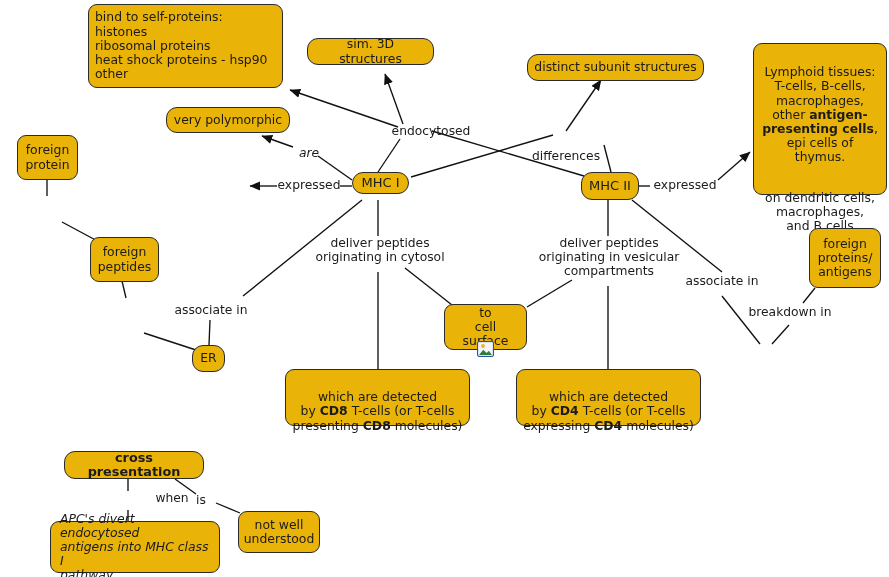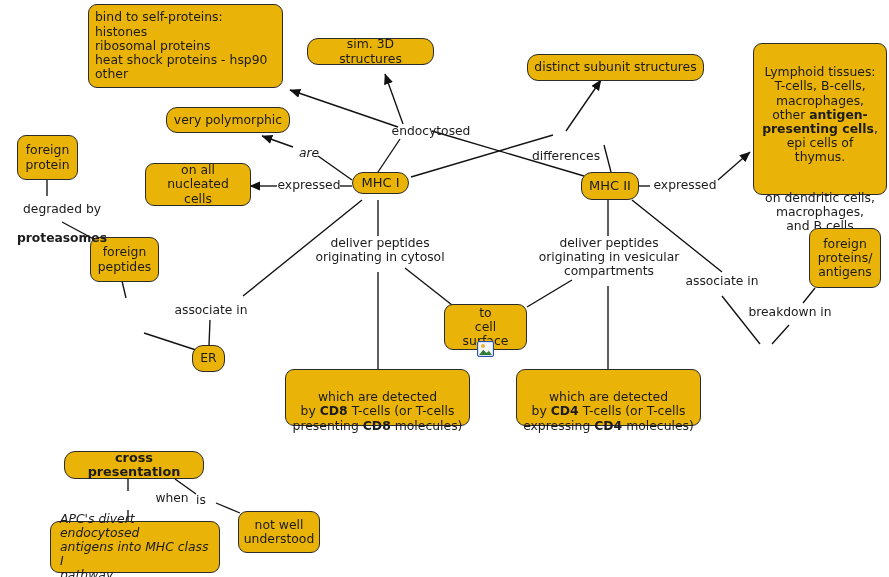--- a/index.html
+++ b/index.html
@@ -162,22 +162,20 @@
     <span>on dendritic cells,
 macrophages,
 and B cells</span>
   </div>
 
   <div class="node pill" style="left:166px; top:107px; width:124px; height:26px;">very polymorphic</div>
 
   <div class="node" style="left:17px; top:135px; width:61px; height:45px;">foreign
 protein</div>
 
-  <div class="node" style="left:145px; top:163px; width:106px; height:43px;">on all
-nucleated cells</div>
 
   <div class="node pill" style="left:352px; top:172px; width:57px; height:22px; font-size:13px;">MHC I</div>
 
   <div class="node pill" style="left:581px; top:172px; width:58px; height:28px; font-size:13px;">MHC II</div>
 
   <div class="node" style="left:90px; top:237px; width:69px; height:45px;">foreign
 peptides</div>
 
   <div class="node pill" style="left:192px; top:345px; width:33px; height:27px;">ER</div>
 
@@ -219,24 +217,20 @@
   <div class="label" style="left:389px; top:124px; width:84px;">endocytosed</div>
 
   <div class="label" style="left:525px; top:129px; width:82px;margin-top:20px;">differences</div>
 
   <div class="label" style="left:295px; top:146px; width:28px;font-style:italic;">are</div>
 
   <div class="label" style="left:277px; top:178px; width:64px;">expressed</div>
 
   <div class="label" style="left:653px; top:178px; width:64px;">expressed</div>
 
-  <div class="label" style="left:0px; top:188px; width:124px; text-align:center;">
-    <span>degraded by </span><br>
-    <b>proteasomes</b>
-  </div>
 
 
   <div class="label" style="left:168px; top:303px; width:86px;">associate in</div>
 
   <div class="label" style="left:679px; top:274px; width:86px;">associate in</div>
 
   <div class="label" style="left:301px; top:236px; width:158px;">deliver peptides
 originating in cytosol</div>
 
   <div class="label" style="left:530px; top:236px; width:158px;">deliver peptides

